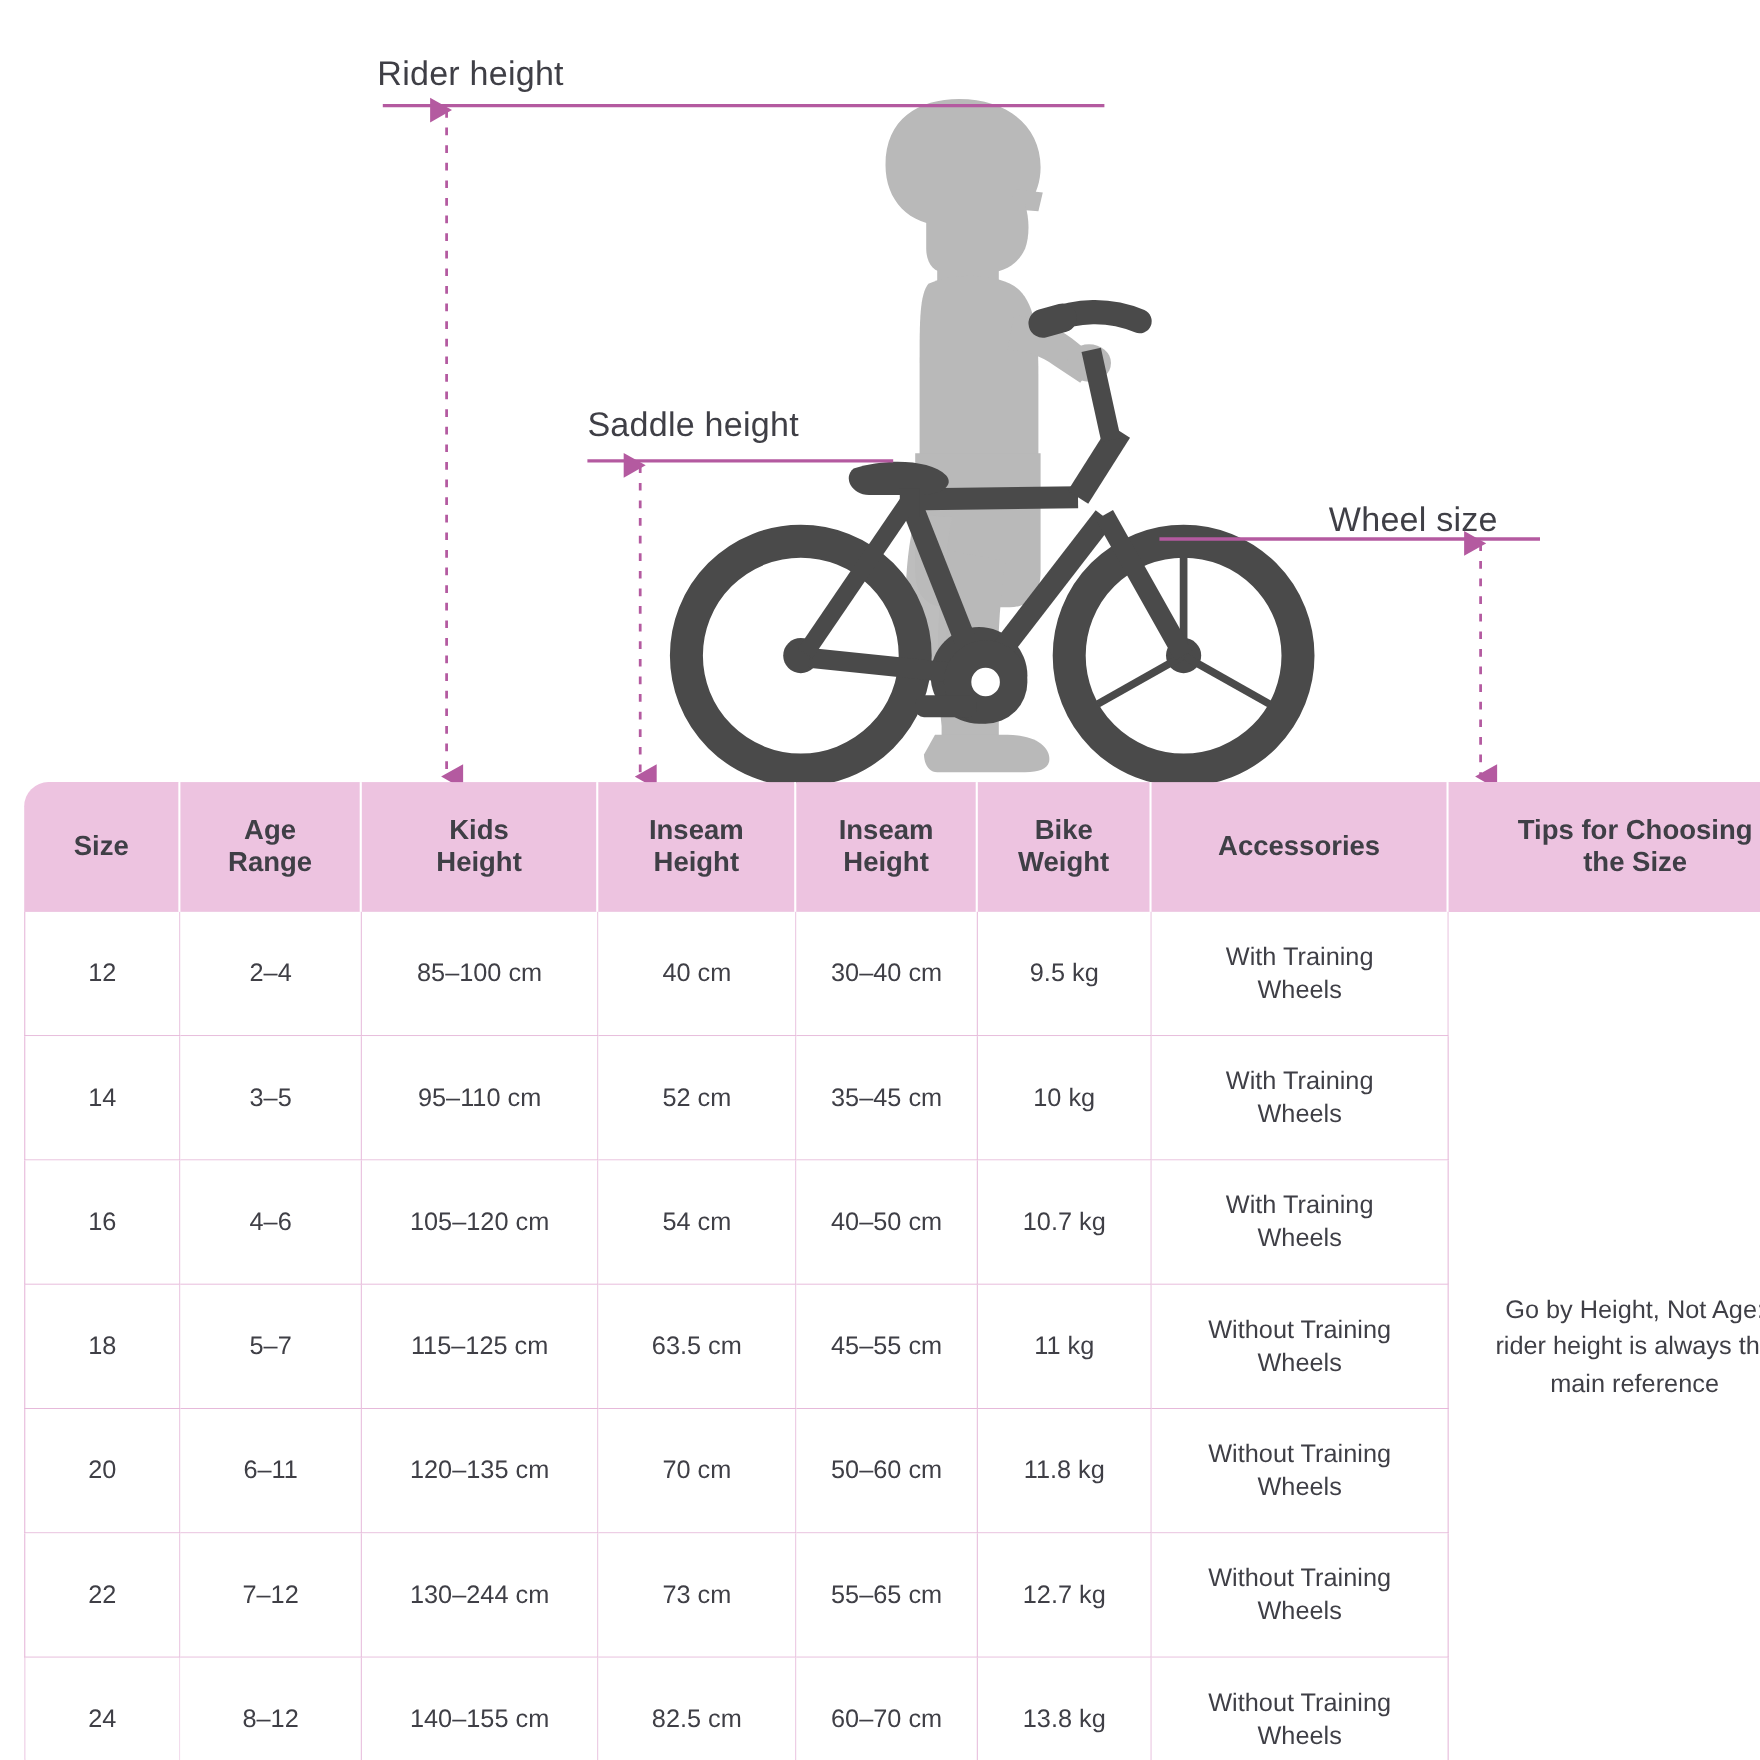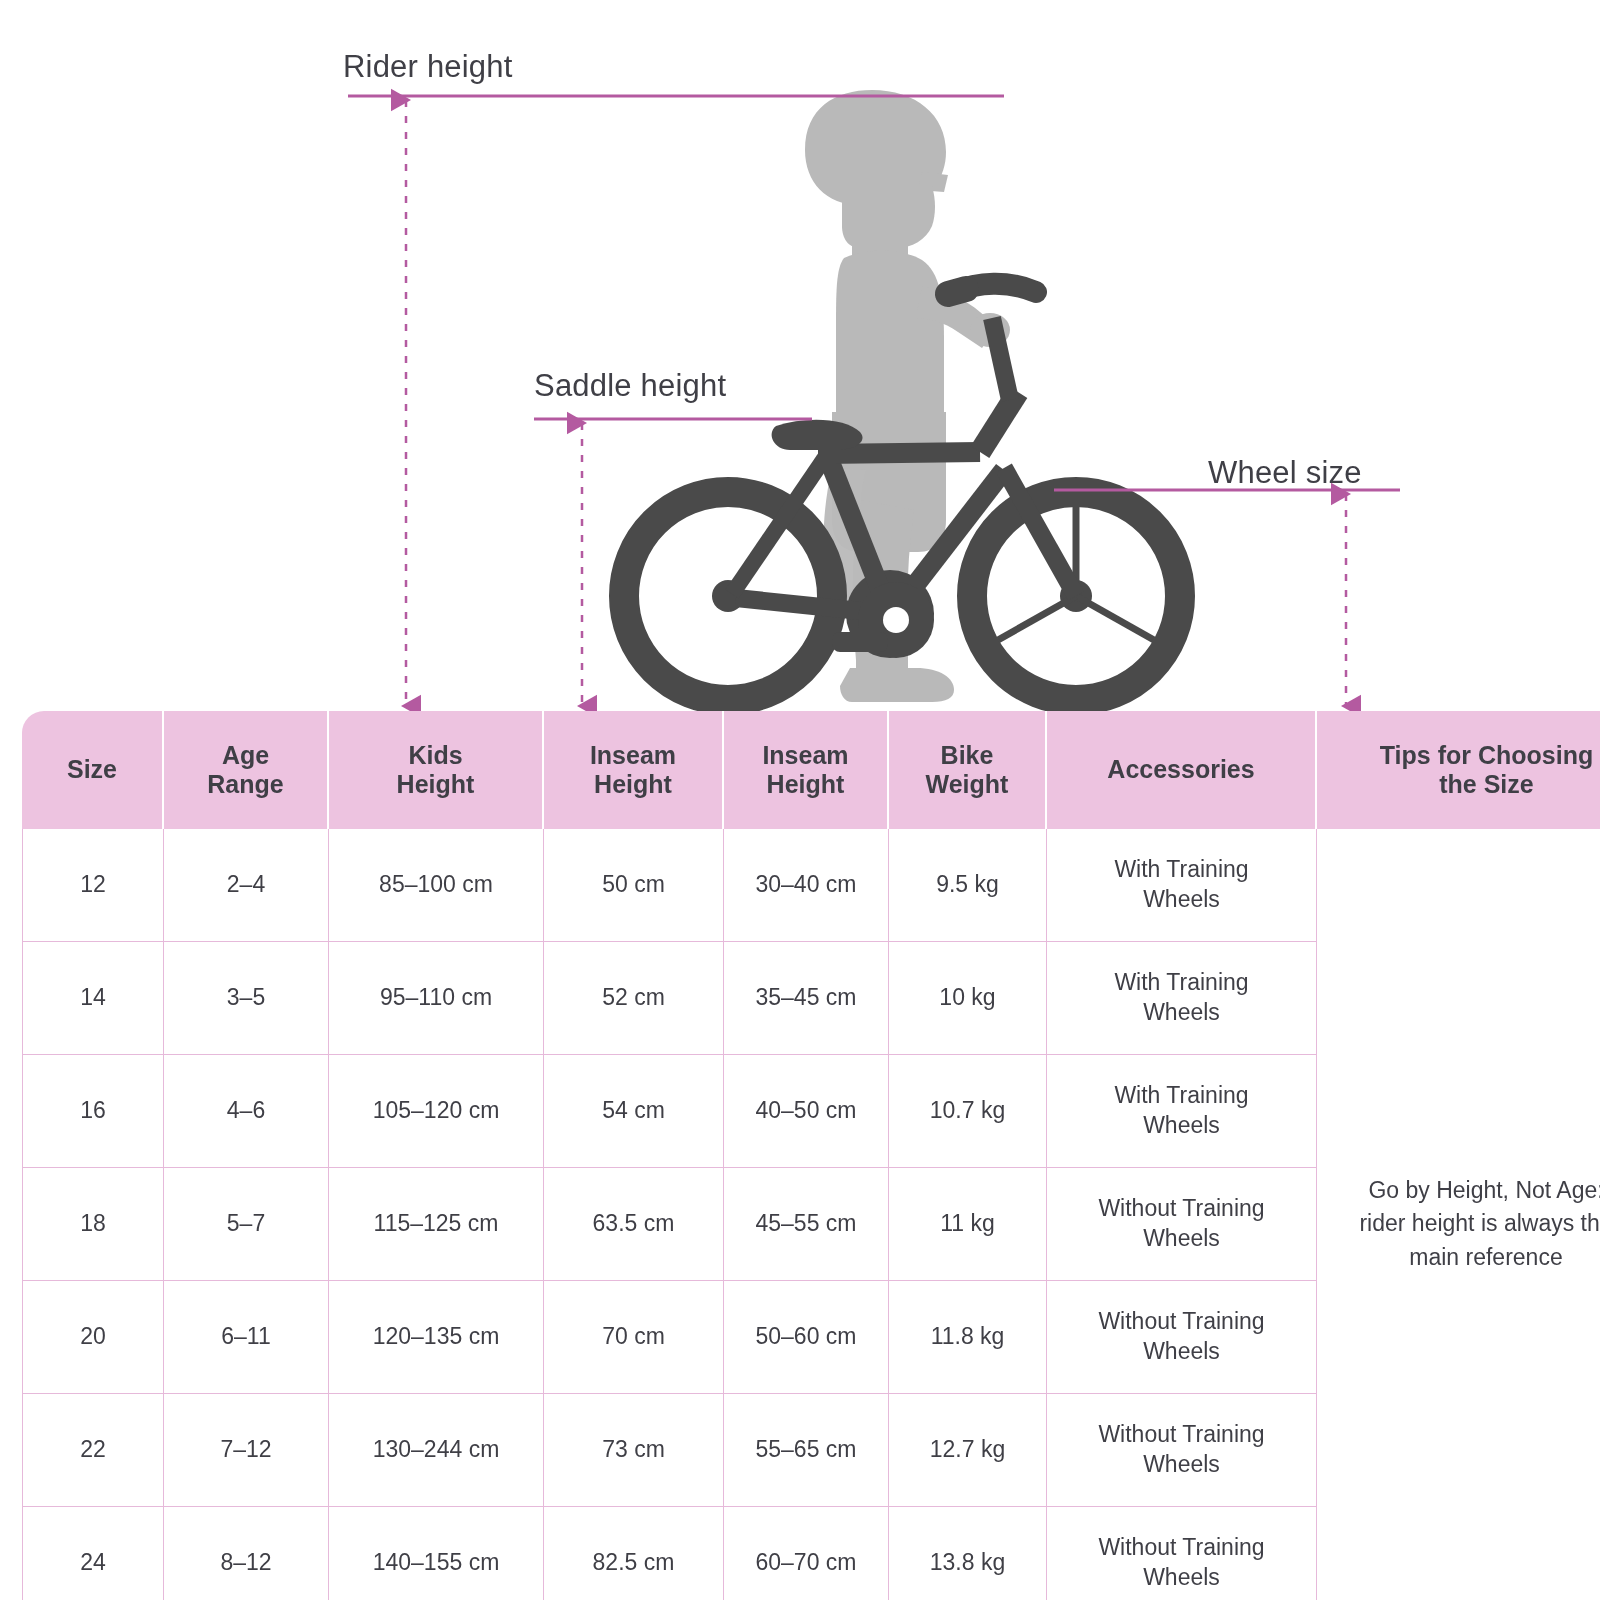--- a/index.html
+++ b/index.html
@@ -271,21 +271,21 @@
           <span class="two-line">Tips for Choosing</span>
           <span class="two-line">the Size</span>
         </th>
       </tr>
     </thead>
     <tbody>
       <tr>
         <td class="edge-left">12</td>
         <td>2–4</td>
         <td>85–100 cm</td>
-        <td>50 cm</td>
+        <td>40 cm</td>
         <td>30–40 cm</td>
         <td>9.5 kg</td>
         <td>
           <span class="two-line">With Training</span>
           <span class="two-line">Wheels</span>
         </td>
         <td class="tips-cell" rowspan="7">
           <span class="two-line">Go by Height, Not Age:</span>
           <span class="two-line">rider height is always the</span>
           <span class="two-line">main reference</span>

